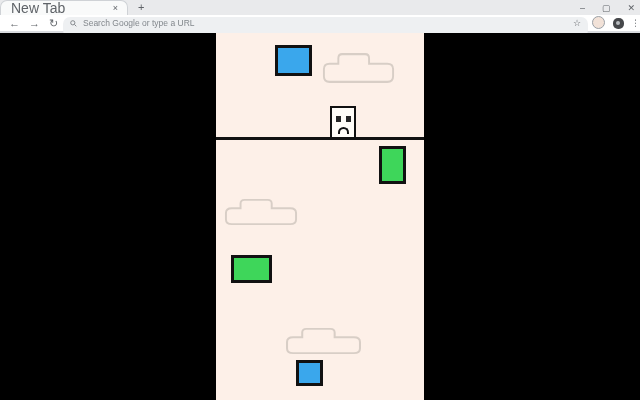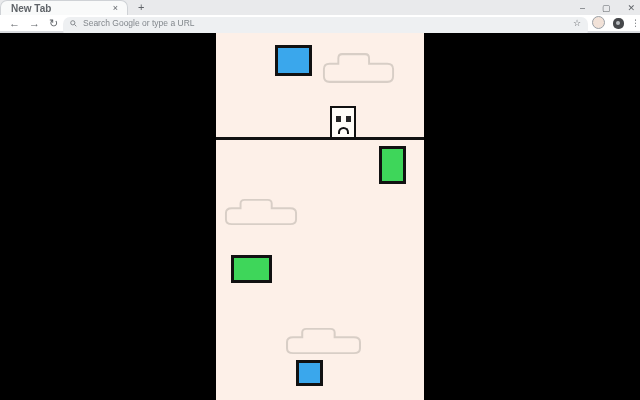--- a/index.html
+++ b/index.html
@@ -10,21 +10,21 @@
 
   
   .tabstrip { position:relative; height:15px; background:#e9eaec; }
   .tab {
     position:absolute; left:0; top:0; width:128px; height:15px;
     background:#f9fafa; border:1px solid #cfd2d6; border-bottom:none;
     border-radius:7px 7px 0 0;
   }
   .tab-title {
     position:absolute; left:10px; top:0; line-height:15px;
-    font-size:10px; color:#5f6368; white-space:nowrap;font-weight:bold;
+    font-size:14px; color:#5f6368; white-space:nowrap;
   }
   .tab-close {
     position:absolute; right:9px; top:0; line-height:15px;
     font-size:9px; color:#5f6368; cursor:default;
   }
   .newtab-btn {
     position:absolute; left:138px; top:0; line-height:15px;
     font-size:11px; color:#5f6368;
   }
   .win-controls {

